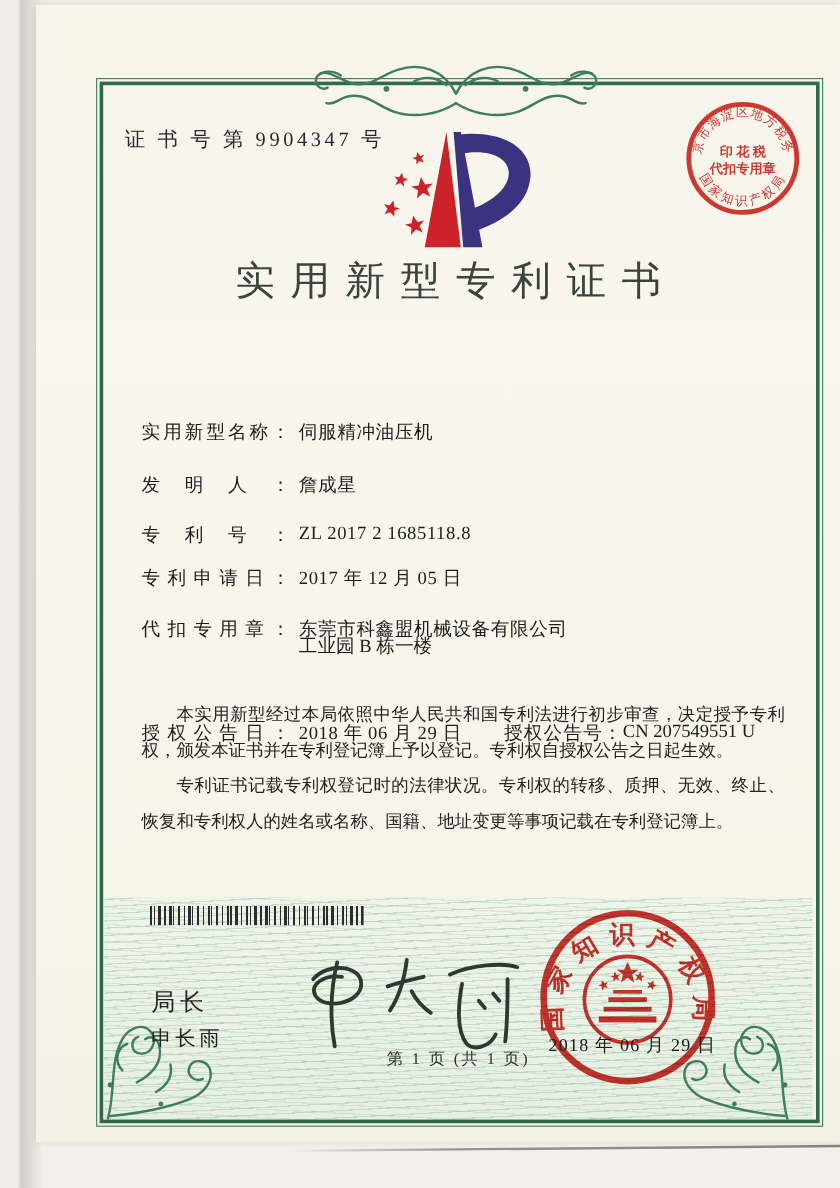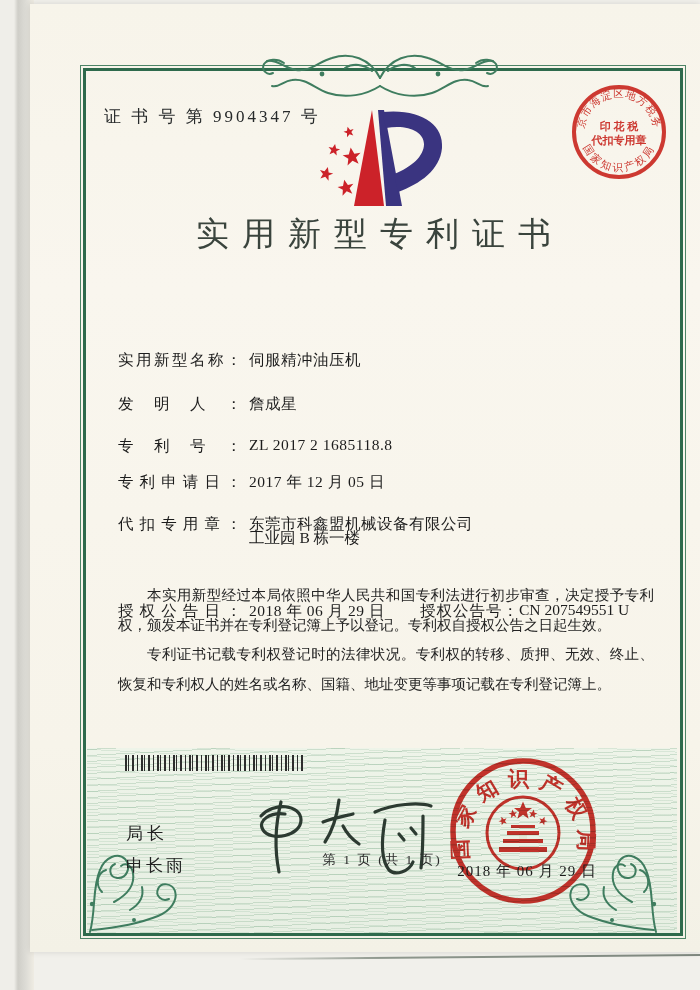--- a/index.html
+++ b/index.html
@@ -38,31 +38,31 @@
   
   .frow{position:absolute;left:88px;width:540px;display:flex;font-size:15.5px;color:#1c1c1c;margin-top:48px;}
   .flabel{flex:none;width:124px;text-align:justify;text-align-last:justify;letter-spacing:.5px;}
   .fvalue{flex:1;padding-left:7px;letter-spacing:.5px;}
   .addr2{position:absolute;left:219px;top:524px;font-size:15.5px;color:#1c1c1c;}
   .grant-no-group{position:absolute;left:302px;top:0;display:flex;font-size:15.5px;}
   .gn-label{letter-spacing:1px;}
   
   .body-text{position:absolute;left:88px;top:578px;width:536px;
     font-size:14.5px;line-height:29.5px;color:#232323;text-align:justify;}
-  .body-text p{margin:0;text-indent:2em;font-family:Liberation Mono, monospace;}
+  .body-text p{margin:0;text-indent:2em;}
   
   .barcode{position:absolute;left:95px;top:751px;width:178px;height:16px;
     background:repeating-linear-gradient(90deg,#2d2d2d 0 2px,transparent 2px 3px,#2d2d2d 3px 4px,transparent 4px 7px,#2d2d2d 7px 9px,transparent 9px 12px,#2d2d2d 12px 13px,transparent 13px 16px);}
-  .signoff-title{position:absolute;left:96px;top:818px;font-size:17px;letter-spacing:4px;color:#222;}
+  .signoff-title{position:absolute;left:96px;top:818px;font-size:20px;letter-spacing:4px;color:#222;}
   .signoff-name{position:absolute;left:96px;top:850px;font-size:17px;letter-spacing:3px;color:#222;}
   .signature{position:absolute;left:205px;top:772px;}
   .seal-cnipa{position:absolute;left:403px;top:737px;mix-blend-mode:multiply;opacity:.95;}
   .seal-date{position:absolute;left:424px;top:858px;width:146px;text-align:center;
     font-size:15px;color:#1b1b1b;letter-spacing:1px;}
-  .footer{position:absolute;left:50px;top:847px;width:604px;text-align:center;
+  .footer{position:absolute;left:50px;top:870px;width:604px;text-align:center;
     font-size:13.5px;color:#2c2c2c;letter-spacing:2px;}
   .corner-orn{position:absolute;}
   .corner-orn.left{left:54px;top:836px;}
   .corner-orn.right{left:532px;top:836px;transform:scaleX(-1);}
   svg .green-line{stroke:#3f7d5f;stroke-width:2;fill:none;stroke-linecap:round;}
 </style>
 </head>
 <body>
 
 <svg width="0" height="0" style="position:absolute" aria-hidden="true">

